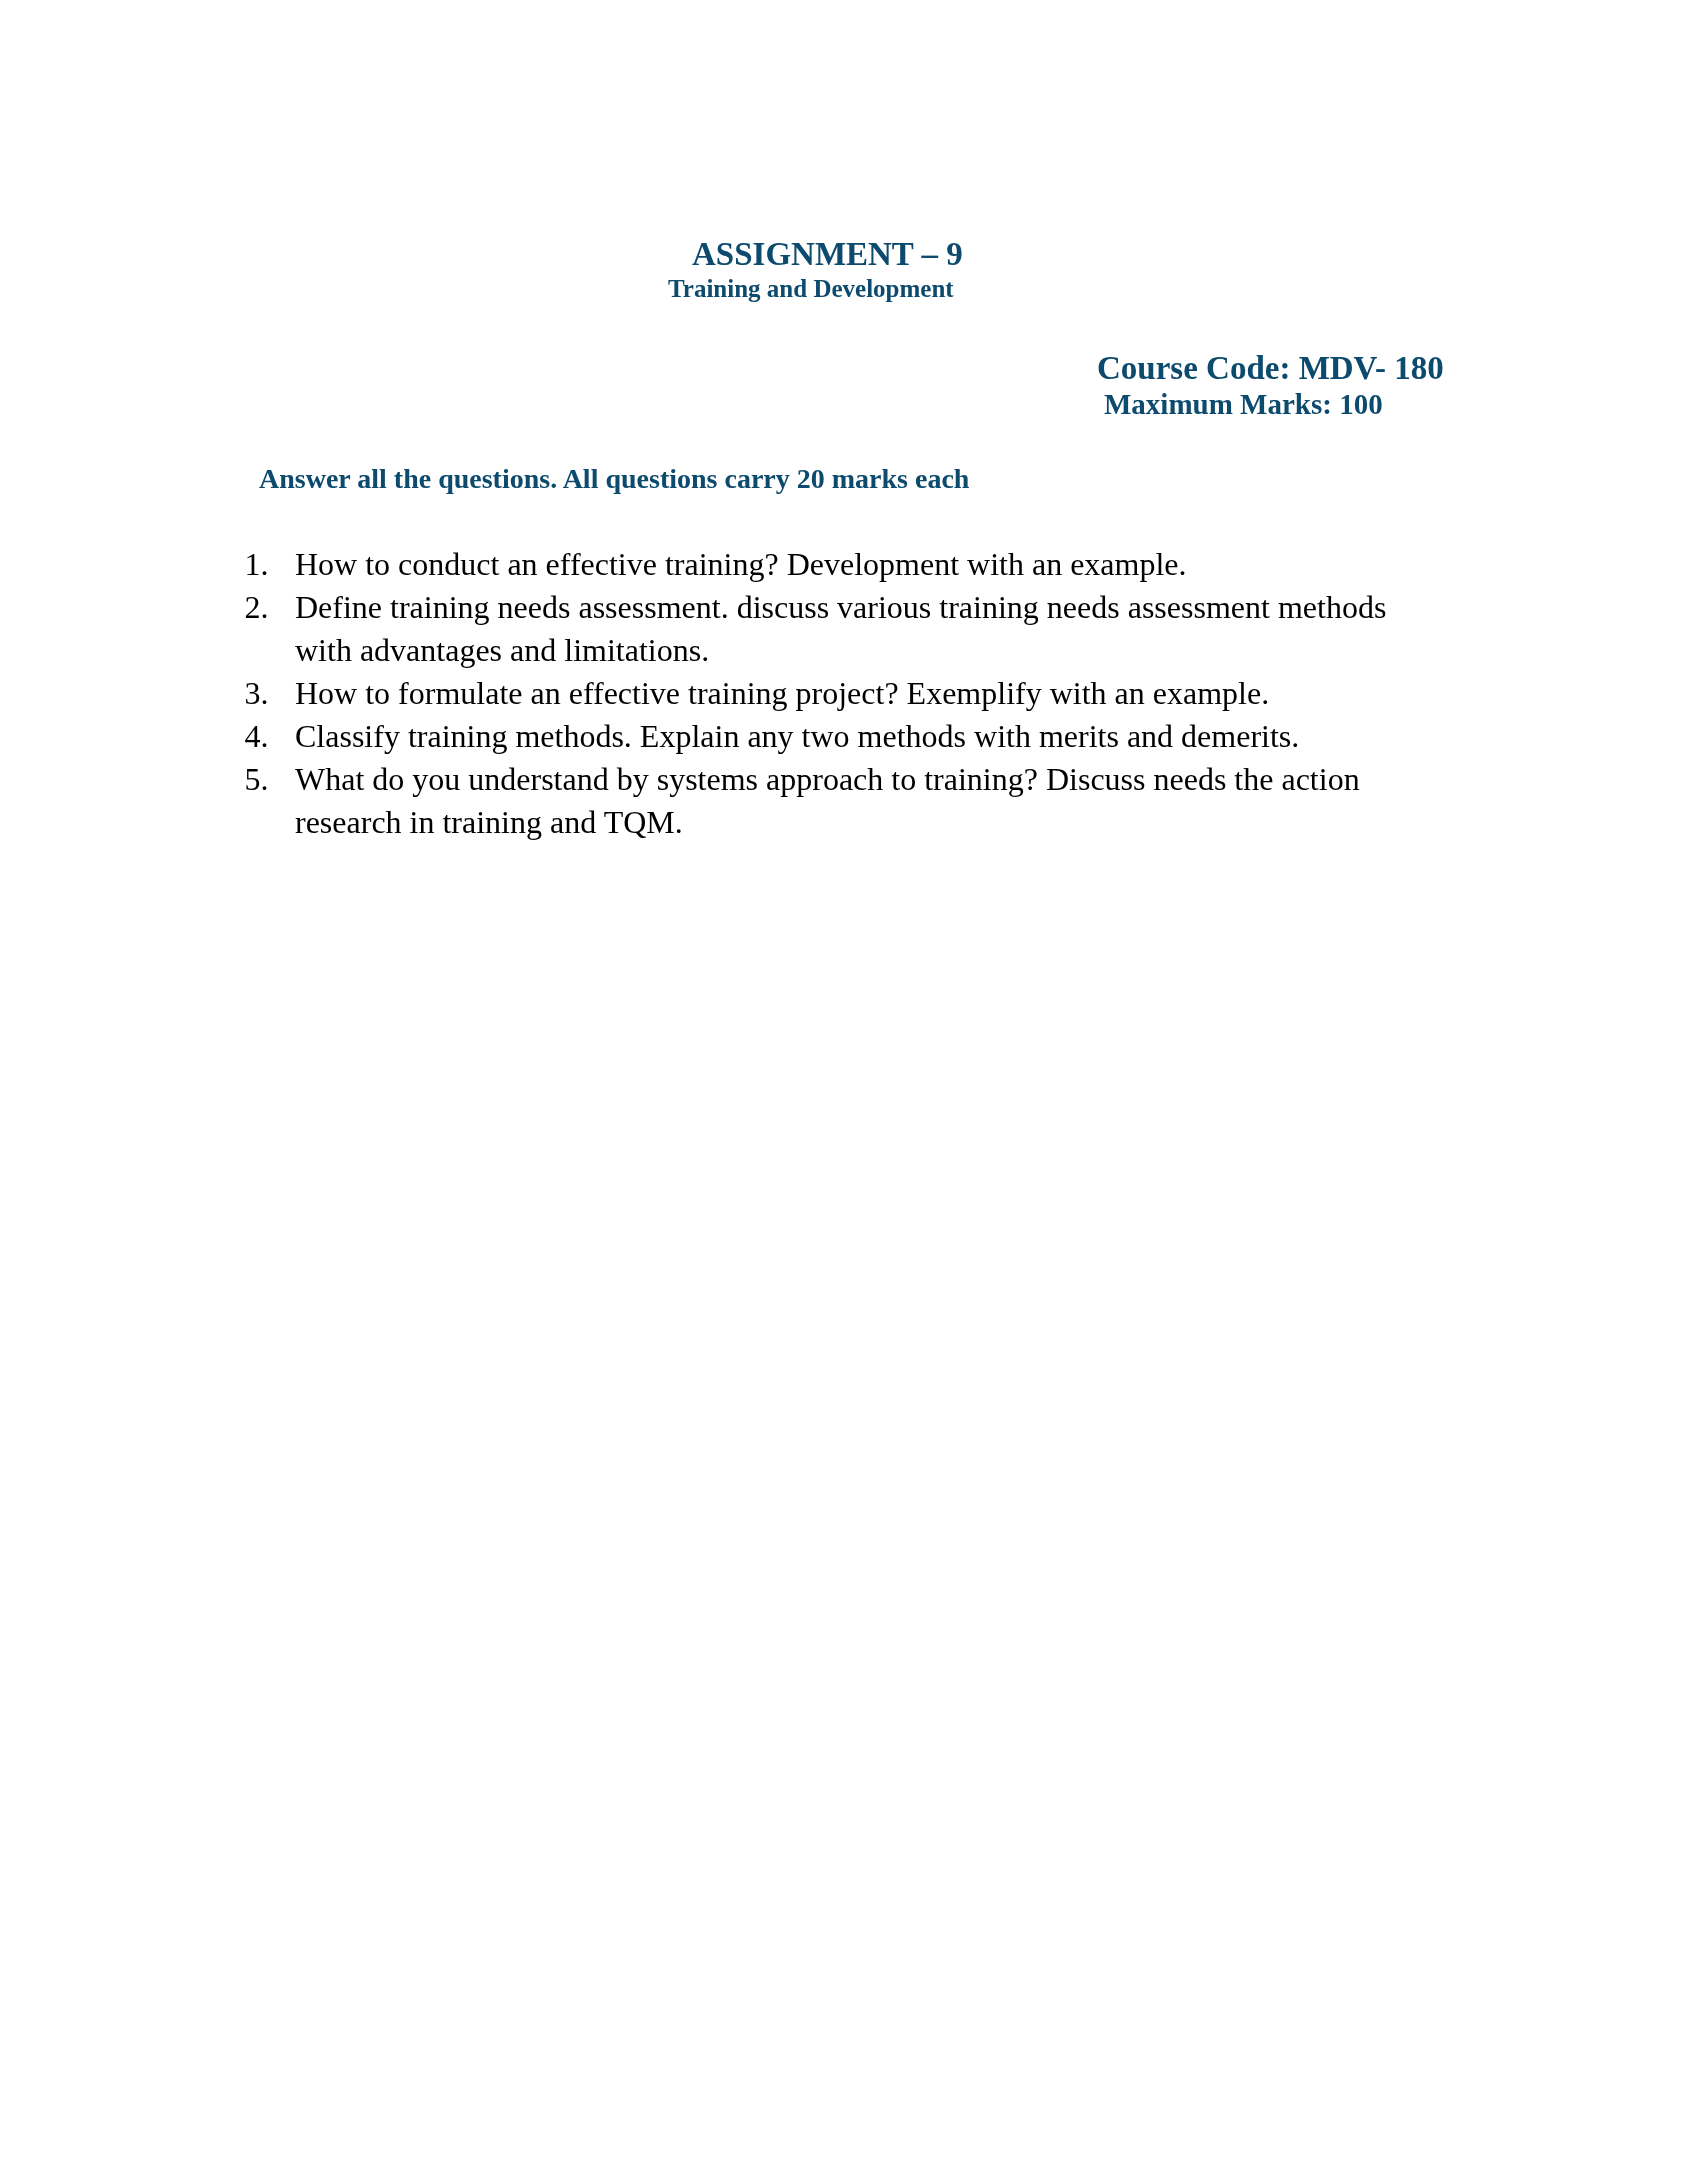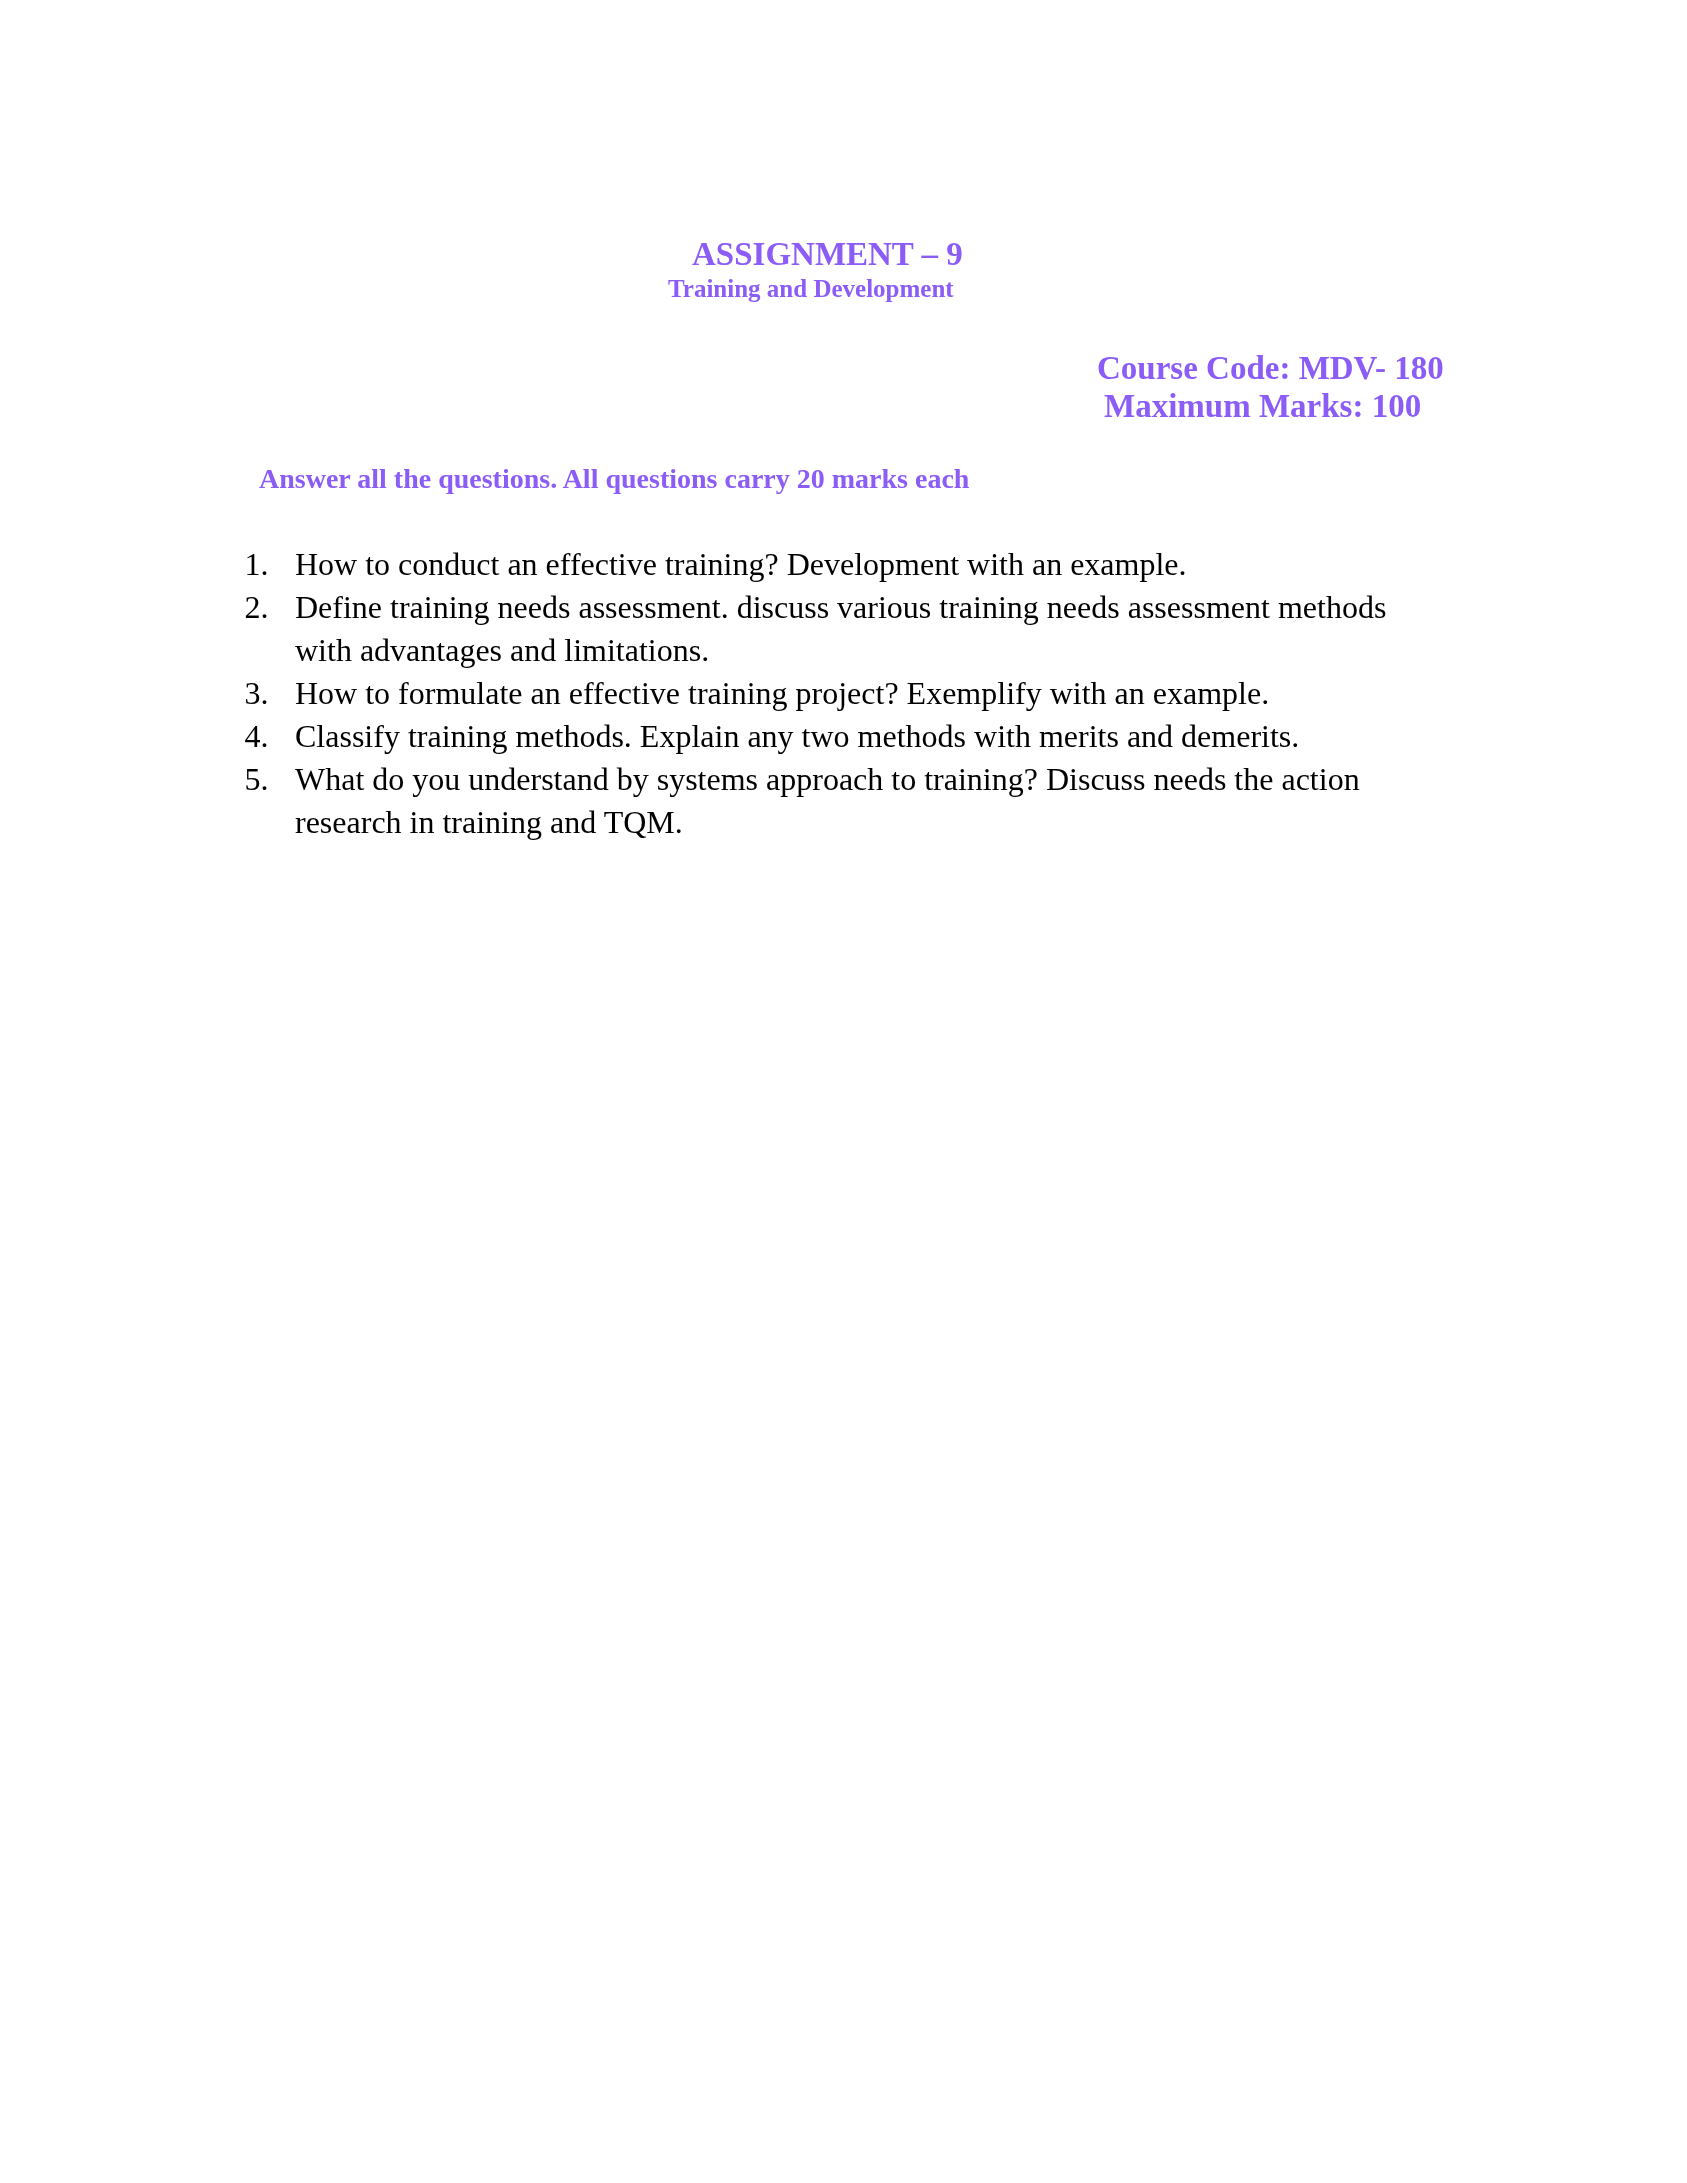--- a/index.html
+++ b/index.html
@@ -1,22 +1,22 @@
 <!DOCTYPE html>
 <html style="font-size:10.6px"><head>
 <meta charset="utf-8">
 <style>
   html, body { margin: 0; padding: 0; background: #ffffff; }
   body { width: 1687px; height: 2183px; position: relative; overflow: hidden; }
   .page { position: absolute; left: 0; top: 0; width: 1687px; height: 2183px; background: #fff; }
-  .hd { position: absolute; font-family: "Liberation Serif", serif; font-weight: bold; color: #8b5cf6; white-space: nowrap; line-height: 1; }
+  .hd { position: absolute; font-family: "Liberation Serif", serif; font-weight: bold; color: #0c4a6e; white-space: nowrap; line-height: 1; }
   .h1 { left: 692px; top: 238px; font-size: 33px; }
   .h2 { left: 668px; top: 276px; font-size: 25px; }
   .cc { left: 1097px; top: 352px; font-size: 33px; }
-  .mm { left: 1104px; top: 390px; font-size: 33px; }
+  .mm { left: 1104px; top: 390px; font-size: 29px; }
   .instr { left: 259px; top: 465px; font-size: 28px; }
   .qlist { position: absolute; left: 238px; top: 543px; width: 1257px; margin: 0; padding: 0; list-style: none;
            font-family: "Liberation Serif", serif; font-size: 32px; color: #000; line-height: 43px; }
   .qitem { position: relative; padding-left: 57px; }
   .qnum { position: absolute; left: 6.6px; top: 0; }
   .qtext { display: block; width: 1191px; }
 </style>
 </head>
 <body>
 

